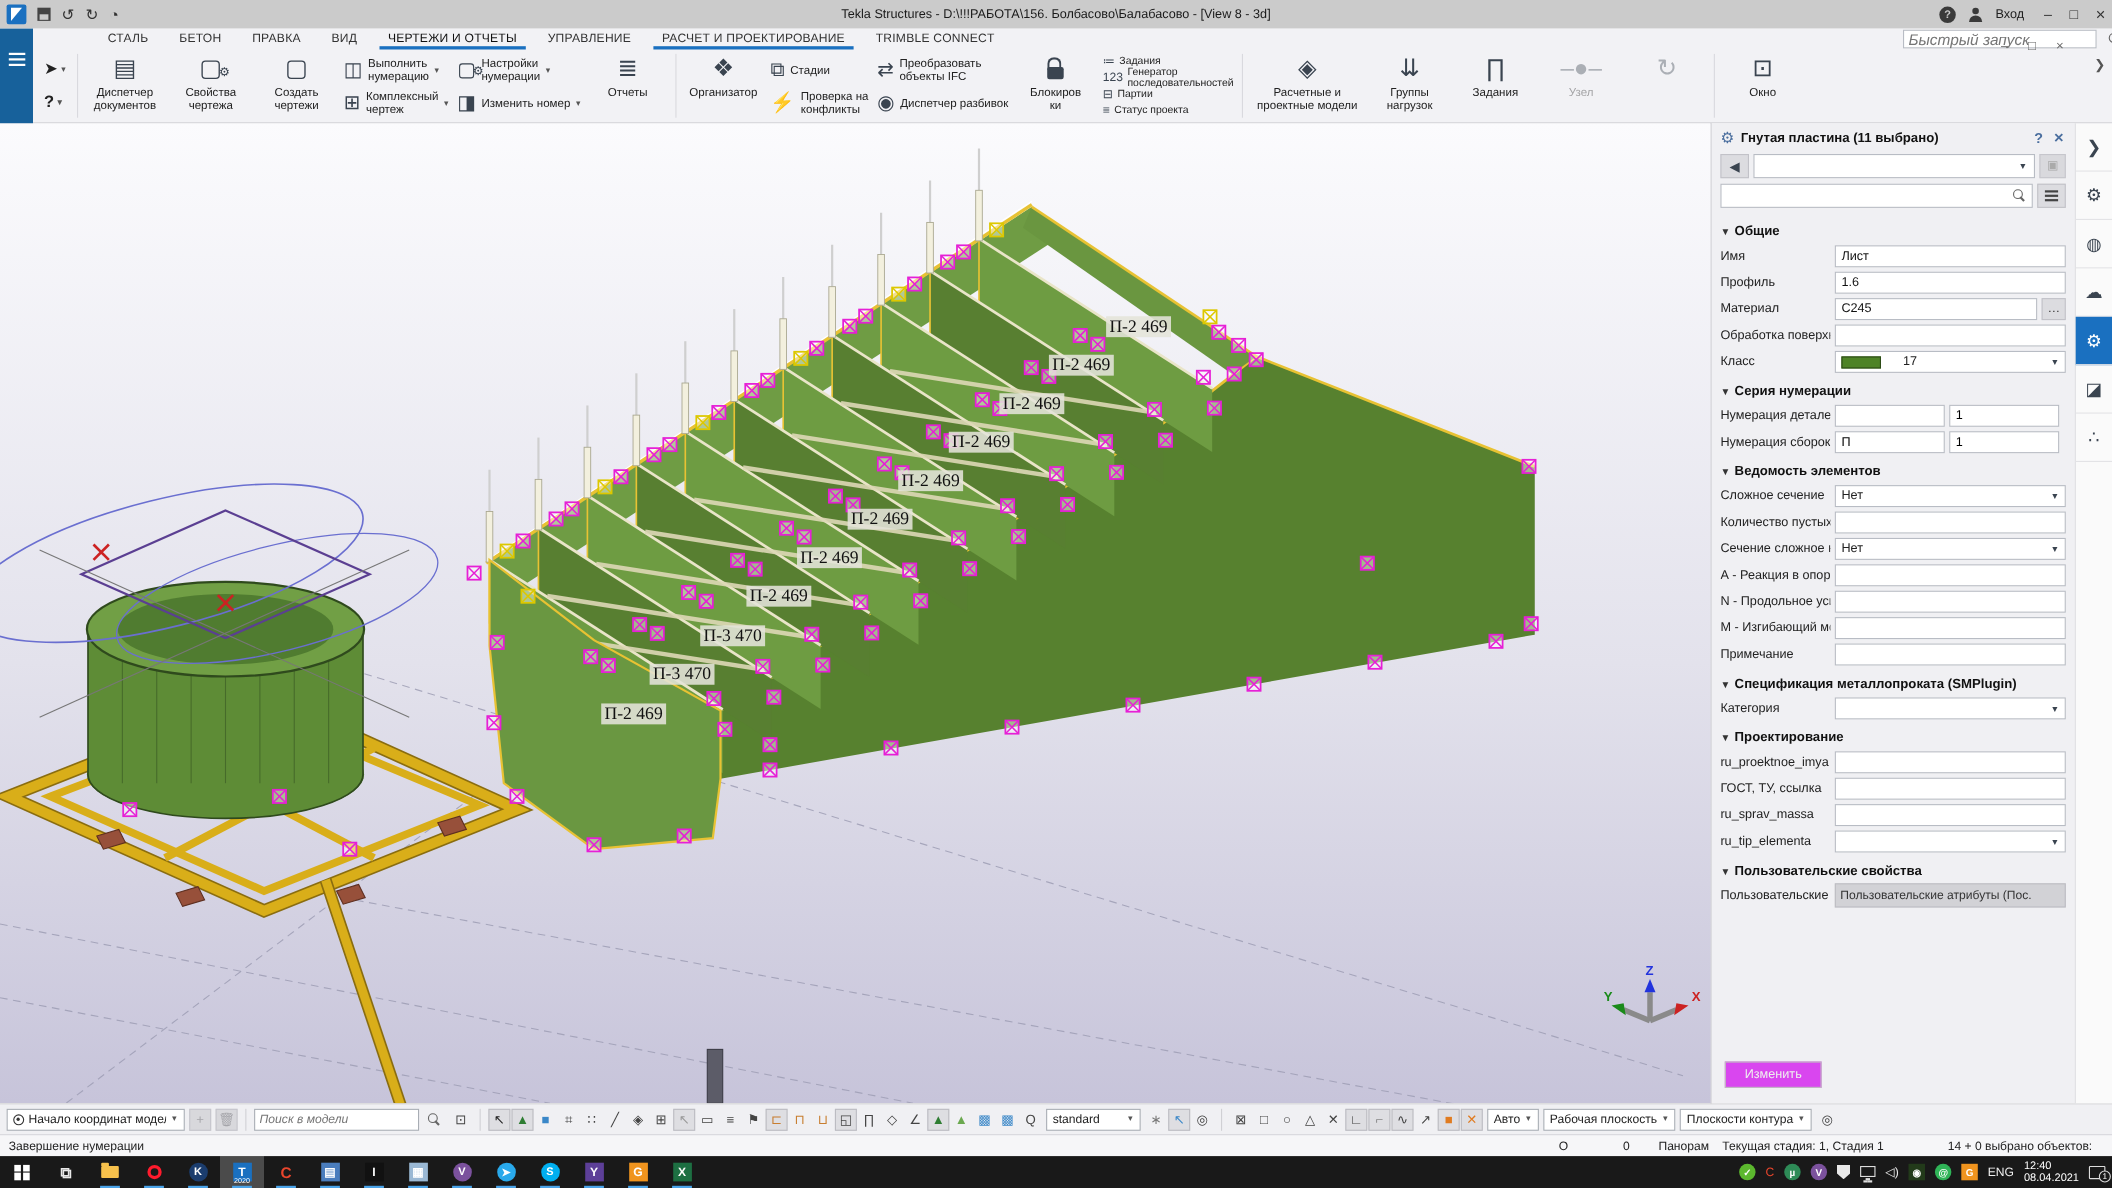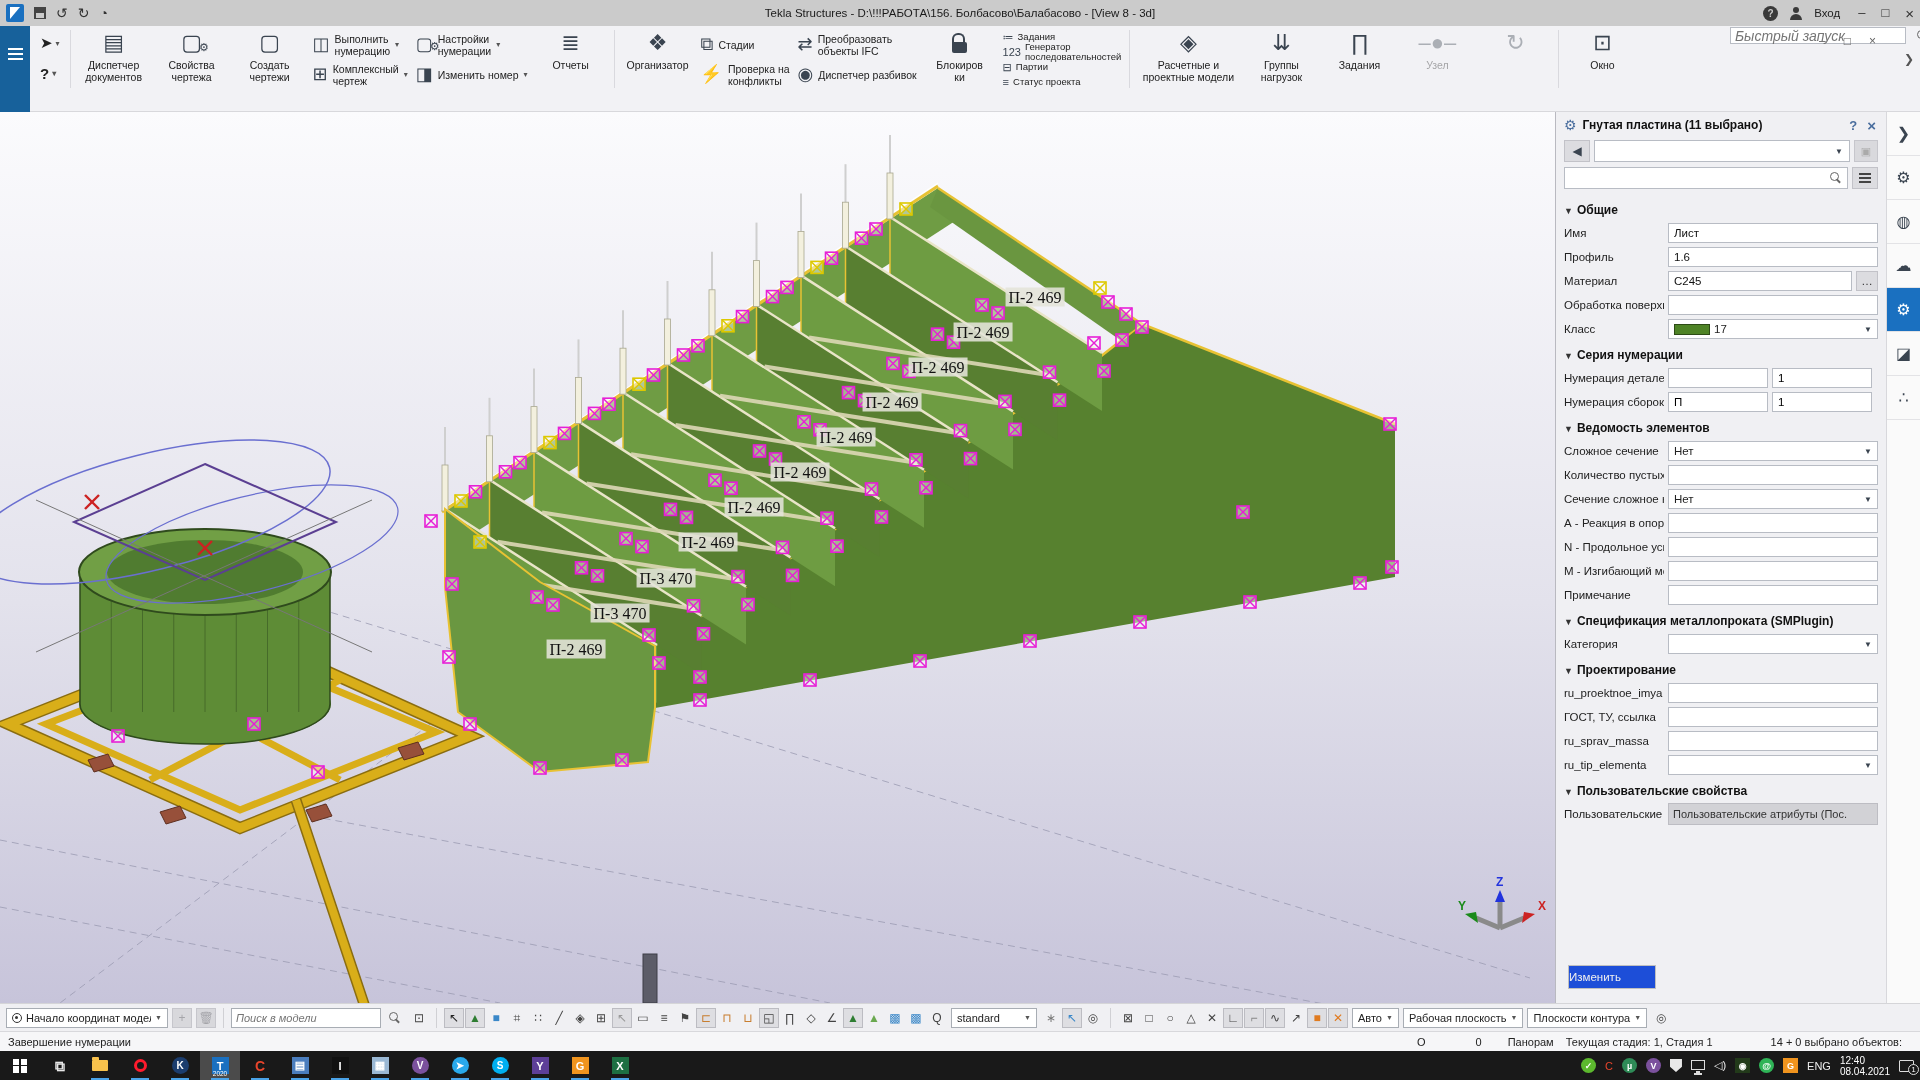--- a/index.html
+++ b/index.html
@@ -81,27 +81,27 @@
   .p-menu{width:26px;height:22px;background:#dcdce0;border:1px solid #c2c2c8;display:flex;align-items:center;justify-content:center;}
   .p-menu span{width:12px;height:1.5px;background:#444;box-shadow:0 4px 0 #444,0 8px 0 #444;margin-bottom:8px;}
   .p-body{flex:1;padding:2px 8px;overflow:hidden;}
   .p-sect{font-weight:bold;color:#111;padding:7px 0 4px;font-size:12px;}
   .p-sect .tri{font-size:9px;color:#333;margin-right:4px;}
   .p-row{display:flex;align-items:center;height:24px;gap:4px;}
   .p-lbl{width:100px;flex:none;white-space:nowrap;overflow:hidden;text-overflow:clip;color:#222;}
   .p-inp{flex:1;height:20px;border:1px solid #b8bcc4;background:#fff;padding:0 5px;font-size:11.5px;font-family:"Liberation Sans",sans-serif;color:#111;min-width:0;}
   .p-inp:read-only{outline:none;}
   .p-dots{width:22px;height:20px;background:#dcdce0;border:1px solid #c2c2c8;text-align:center;line-height:18px;color:#333;flex:none;}
-  .p-selwrap{flex:1;height:20px;border:1px solid #b8bcc4;background:#fff;display:flex;align-items:center;padding:0 5px;gap:4px;}
+  .p-selwrap{flex:1;height:20px;border:1px solid #b8bcc4;background:#fff;display:flex;align-items:center;padding:0 5px;gap:20px;}
   .p-selwrap .sel-caret{margin-left:auto;font-size:8px;color:#3a4450;}
   .p-swatch{width:36px;height:11px;background:#4e8326;border:1px solid #2d4b16;flex:none;}
   .p-pair1,.p-pair2{height:20px;border:1px solid #b8bcc4;background:#fff;padding:0 5px;font-size:11.5px;}
   .p-pair1{width:100px;}.p-pair2{width:100px;}
   .p-uabtn{flex:1;height:22px;background:#d2d2d6;border:1px solid #bdbdc3;color:#333;font-size:11px;padding:0 4px;white-space:nowrap;overflow:hidden;line-height:20px;}
-  .p-change{position:absolute;left:12px;bottom:14px;width:88px;height:24px;background:#1d4ed8;border:1px solid #bfbfbf;color:#efefef;font-size:11.5px;line-height:22px;}
+  .p-change{position:absolute;left:12px;bottom:14px;width:88px;height:24px;background:#d946ef;border:1px solid #bfbfbf;color:#efefef;font-size:11.5px;text-align:center;line-height:22px;}
 
   
   .strip{width:34px;background:#fafafa;border-left:1px solid #d8d8dc;display:flex;flex-direction:column;align-items:stretch;}
   .strip-it{height:44px;display:flex;align-items:center;justify-content:center;font-size:16px;color:#3a4450;border-bottom:1px solid #e3e3e6;}
   .strip-it.active{background:#1a70c0;color:#fff;}
 
   
   .btoolbar{height:28px;background:#f0f0f3;border-top:1px solid #d5d5d8;display:flex;align-items:center;padding:0 6px;gap:4px;}
   .bt-sep{width:1px;height:20px;background:#d0d0d4;margin:0 3px;flex:none;}
   .bt-select{height:20px;background:#fff;border:1px solid #a8adb4;display:flex;align-items:center;gap:4px;padding:0 5px;font-size:11px;white-space:nowrap;}
@@ -164,20 +164,30 @@
       <span>–</span>
       <span>□</span>
       <span style="font-size:15px;">×</span>
     </span>
   </div>
 </div>
 
 <div class="ribbonwrap">
   <div class="bluebar">
       <div class="hamb"></div>
+    </div>
+  <div class="tabs">
+      <div class="tab">СТАЛЬ</div>
+      <div class="tab">БЕТОН</div>
+      <div class="tab">ПРАВКА</div>
+      <div class="tab">ВИД</div>
+      <div class="tab active">ЧЕРТЕЖИ И ОТЧЕТЫ</div>
+      <div class="tab">УПРАВЛЕНИЕ</div>
+      <div class="tab ul">РАСЧЕТ И ПРОЕКТИРОВАНИЕ</div>
+      <div class="tab">TRIMBLE CONNECT</div>
     </div>
   <div class="quick">
     <input placeholder="Быстрый запуск" style="">
     <span class="mag"></span>
   </div>
   <div class="ribbon">
     <div class="curgrp">
       <div class="currow">
           <span>➤</span>
           <span class="caret">▾</span>

